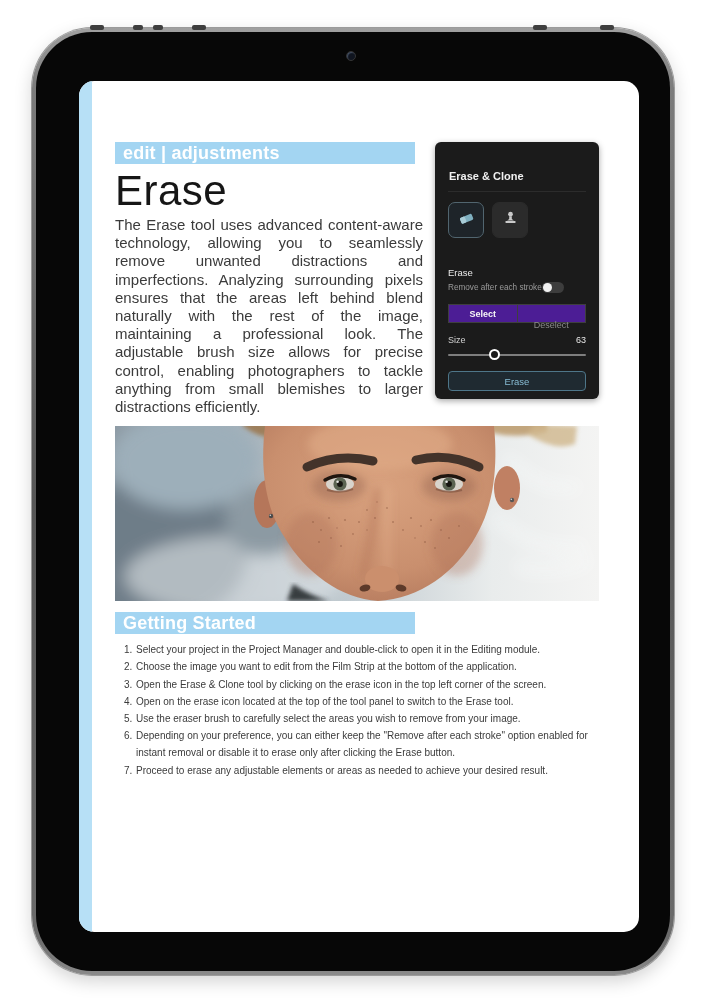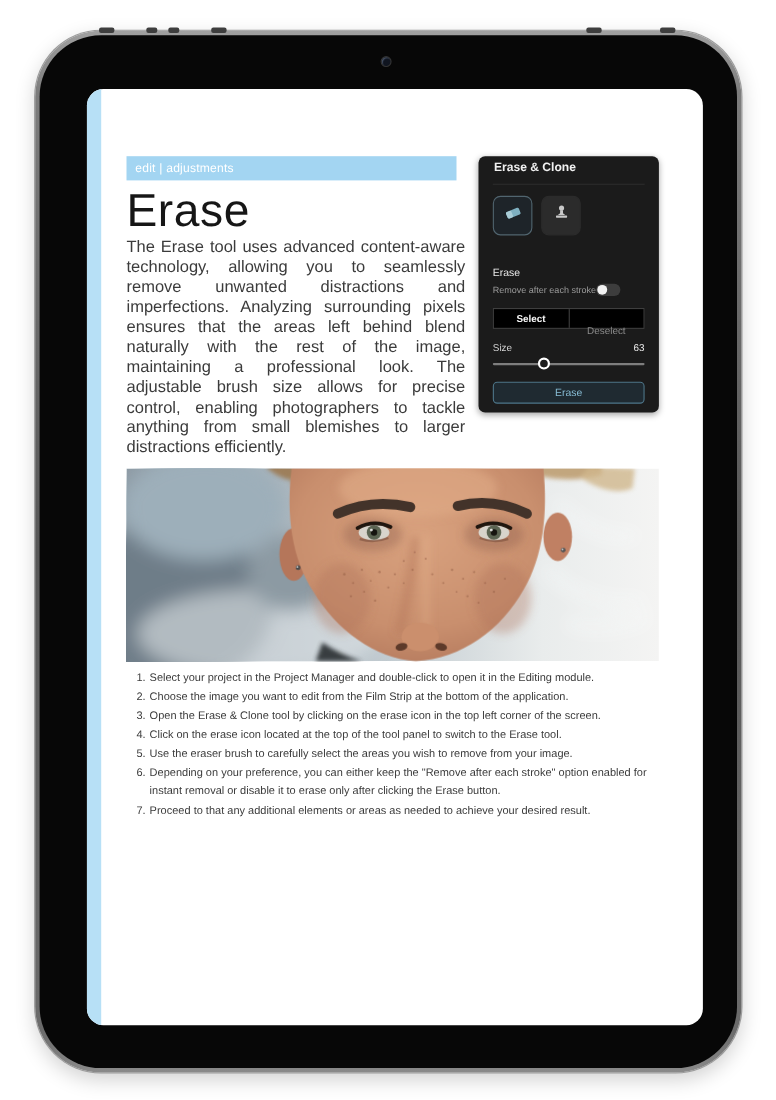--- a/index.html
+++ b/index.html
@@ -14,38 +14,38 @@
   .hw-btn{position:absolute;top:-3px;height:5px;background:#3e3e3e;border-radius:2px;}
   .camera{position:absolute;width:8px;height:8px;border-radius:50%;background:#101520;
           border:1px solid #343434;box-shadow:inset 1px 1px 1px rgba(120,140,170,.5);}
   .screen{position:absolute;left:43px;top:49px;width:560px;height:851px;background:#ffffff;
           border-radius:15px;overflow:hidden;}
   .stripe{position:absolute;left:0;top:0;bottom:0;width:13px;background:#b7e0f6;}
 
   
   .content{position:absolute;left:36px;top:61px;width:484px;color:#3b3b3b;}
   .banner{box-sizing:border-box;width:300px;height:22px;line-height:22px;background:#a3d5f2;
-          color:#ffffff;font-weight:normal;font-size:11px;padding-left:8px;letter-spacing:.2px;}
+          color:#ffffff;font-weight:bold;font-size:18px;padding-left:8px;letter-spacing:.2px;}
   h1.title{margin:5px 0 3px 0;font-size:42px;line-height:44px;font-weight:300;color:#161616;letter-spacing:.5px;}
   p.intro{margin:0;font-size:15px;line-height:18.2px;text-align:justify;color:#3b3b3b;}
 
   
   .panel{float:right;width:164px;box-sizing:border-box;margin:0 0 10px 12px;background:#1b1b1b;
-         border-radius:6px;padding:0 13px 8px 13px;box-shadow:0 2px 6px rgba(0,0,0,.35);}
+         border-radius:6px;padding:24px 13px 8px 13px;box-shadow:0 2px 6px rgba(0,0,0,.35);}
   .panel-title{font-size:11px;font-weight:bold;color:#f0f0f0;padding:4px 0 9px 1px;border-bottom:1px solid #2c2c2c;}
   .tools{display:flex;gap:8px;margin-top:10px;}
   .tool-btn{width:34px;height:34px;border-radius:7px;display:flex;align-items:center;justify-content:center;}
   .tool-btn.sel{background:#1e2429;border:1px solid #51656f;}
   .tool-btn.unsel{background:#2b2b2b;border:1px solid #2b2b2b;}
   .sec-label{margin-top:29px;font-size:9.5px;color:#e9e9e9;}
   .toggle-row{margin-top:4px;display:flex;align-items:center;justify-content:flex-start;}
   .toggle-label{font-size:8.2px;color:#9a9a9a;}
   .toggle{position:relative;width:22px;height:11px;border-radius:6px;background:#3d3d3d;}
   .toggle .knob{position:absolute;left:1px;top:1px;width:9px;height:9px;border-radius:50%;background:#f2f2f2;}
-  .seg{margin-top:11px;display:flex;height:17px;border:1px solid #3f3f3f;background:#000000;}
+  .seg{margin-top:11px;display:flex;height:17px;border:1px solid #3f3f3f;background:#4c1d95;}
   .seg > div{flex:1;display:flex;align-items:center;justify-content:center;font-size:9px;}
   .seg .sel-cell{color:#f7f7f7;font-weight:bold;border-right:1px solid #3f3f3f;}
   .seg .desel-cell{color:#8b8b8b;margin-top:20px;}
   .size-row{margin-top:12px;display:flex;justify-content:space-between;align-items:center;}
   .size-row .lab{font-size:9px;color:#d2d2d2;}
   .size-row .val{font-size:9px;color:#e8e8e8;}
   .slider{position:relative;height:11px;margin-top:4px;}
   .slider .track{position:absolute;left:0;right:0;top:5px;height:2px;background:#7e7e7e;border-radius:1px;}
   .slider .thumb{position:absolute;left:30%;top:0;width:11px;height:11px;border-radius:50%;
                  background:#1b1b1b;border:2px solid #ffffff;box-sizing:border-box;}
@@ -236,28 +236,29 @@
             </g>
 
             <circle cx="156" cy="90" r="2.2" fill="#4a4a4a"></circle>
               <circle cx="155.3" cy="89.3" r="0.8" fill="#dcdcdc"></circle>
             <circle cx="397" cy="74" r="2.2" fill="#555555"></circle>
               <circle cx="396.3" cy="73.3" r="0.8" fill="#dcdcdc"></circle>
 
             <path d="M172 175 L178 158 Q196 170 214 175 Z" fill="#373c40" filter="url(#blur2)"></path>
           </svg>
 
+          <div class="banner gs-banner">Getting Started</div>
 
           <ol class="steps">
             <li>Select your project in the Project Manager and double-click to open it in the Editing module.</li>
             <li>Choose the image you want to edit from the Film Strip at the bottom of the application.</li>
             <li>Open the Erase &amp; Clone tool by clicking on the erase icon in the top left corner of the screen.</li>
-            <li>Click on the erase icon located at the top of the tool panel to switch to the Erase tool.</li>
+            <li>Open on the erase icon located at the top of the tool panel to switch to the Erase tool.</li>
             <li>Use the eraser brush to carefully select the areas you wish to remove from your image.</li>
             <li>Depending on your preference, you can either keep the "Remove after each stroke" option enabled for instant removal or disable it to erase only after clicking the Erase button.</li>
-            <li>Proceed to that any additional elements or areas as needed to achieve your desired result.</li>
+            <li>Proceed to erase any adjustable elements or areas as needed to achieve your desired result.</li>
           </ol>
 
         </div>
       </div>
     </div>
   </div>
 </div>
 
 </body></html>

